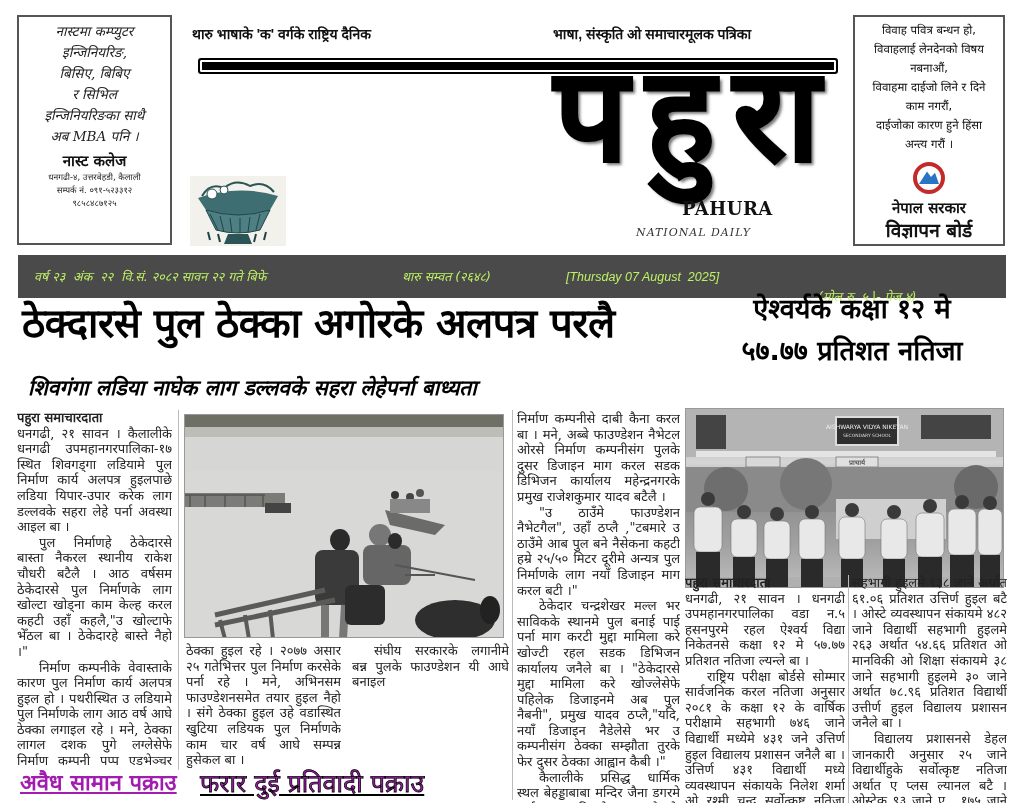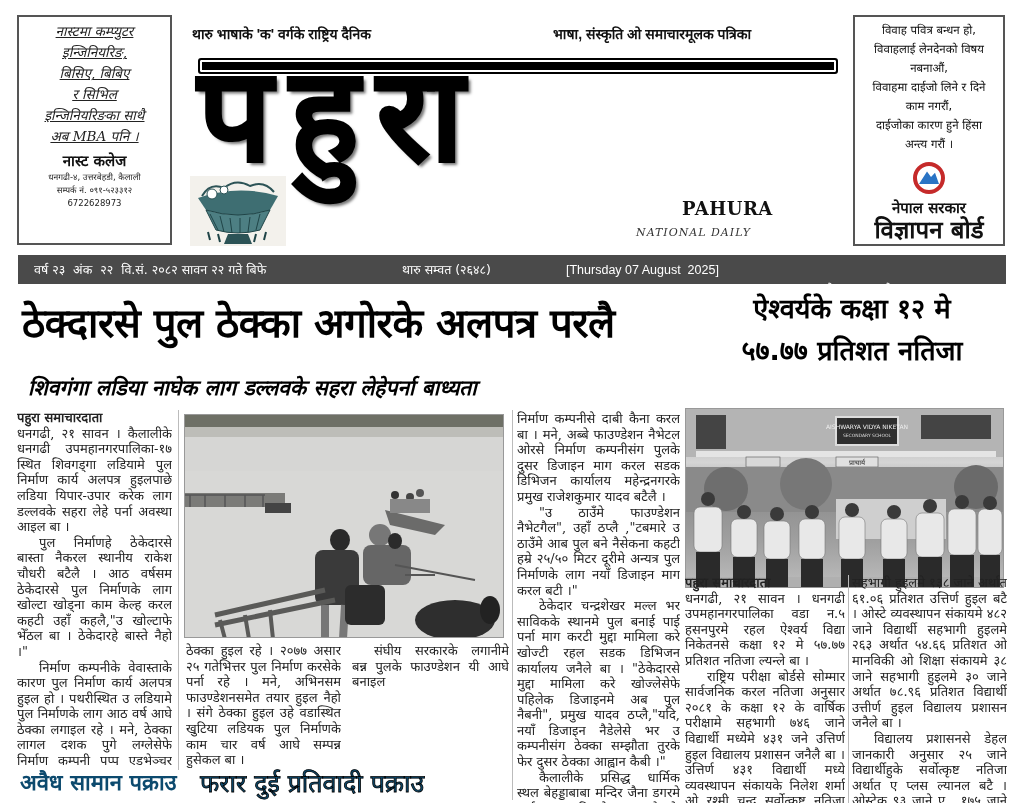--- a/index.html
+++ b/index.html
@@ -2,44 +2,44 @@
 <html><head>
 <meta charset="utf-8">
 <style>
   * { box-sizing: border-box; margin: 0; padding: 0; }
   html, body { width: 1024px; height: 803px; overflow: hidden; background: #ffffff; }
   body { position: relative; font-family: "DejaVu Sans", sans-serif; color: #111; }
 
   
   .ad-box { position: absolute; border: 2px solid #555; background: #fff; text-align: center; }
   .ad-left { left: 17px; top: 15px; width: 155px; height: 230px; padding: 4px 4px; }
-  .ad-left .line { font-family: "DejaVu Serif", serif; font-style: italic; font-size: 13.5px; line-height: 21px; color: #222; text-decoration: underline; }
+  .ad-left .line { font-family: "DejaVu Serif", serif; font-style: italic; font-size: 13.5px; line-height: 21px; color: #222; }
   .ad-left .college { font-family: "DejaVu Sans", sans-serif; font-weight: bold; font-size: 15px; margin-top: 4px; line-height: 20px; }
   .ad-left .small { font-size: 8.5px; line-height: 13px; color: #222; }
   .ad-right { left: 853px; top: 15px; width: 152px; height: 231px; padding: 4px 6px; }
   .ad-right .line { font-size: 11.5px; line-height: 19px; color: #111; }
   .emblem { width: 40px; height: 36px; margin: 6px auto 2px; position: relative; }
   .emblem .ring { position: absolute; left: 4px; top: 2px; width: 32px; height: 32px; border-radius: 50%; border: 4px solid #c52a2a; background: #fff; }
   .emblem .mtn { position: absolute; left: 10px; top: 10px; width: 20px; height: 14px; background: #2a74c5; clip-path: polygon(0 100%, 40% 10%, 60% 50%, 80% 20%, 100% 100%); }
   .ad-right .gov { font-weight: bold; font-size: 15px; line-height: 20px; }
-  .ad-right .board { font-weight: bold; font-size: 24px; line-height: 24px; }
+  .ad-right .board { font-weight: bold; font-size: 19px; line-height: 24px; }
 
   
   .tagline { position: absolute; top: 24px; font-size: 14px; font-weight: bold; font-family: "Liberation Sans", sans-serif; }
   .tag-left { left: 192px; }
   .tag-right { left: 553px; }
   .logo { position: absolute; left: 198px; top: 58px; width: 640px; height: 115px; }
-  .logo-text { position: absolute; left: 0; top: -18px; width: 640px; text-align: left; font-family: "DejaVu Sans", sans-serif; font-weight: bold; font-size: 130px; line-height: 150px; letter-spacing: 18px; color: #000; -webkit-text-stroke: 2px #000; text-shadow: 0 0 0 #fff, 3px 3px 3px #777; }
+  .logo-text { position: absolute; left: 0; top: -18px; width: 640px; text-align: right; font-family: "DejaVu Sans", sans-serif; font-weight: bold; font-size: 130px; line-height: 150px; letter-spacing: 18px; color: #000; -webkit-text-stroke: 2px #000; text-shadow: 0 0 0 #fff, 3px 3px 3px #777; }
   .logo-bar { position: absolute; left: 0; top: 0; width: 640px; height: 16px; background: #000; border: 2px solid #000; box-shadow: inset 0 0 0 2px #fff, inset 0 0 0 4px #000; border-radius: 3px; }
   .basket { position: absolute; left: 190px; top: 176px; width: 96px; height: 70px; }
   .brand-en { position: absolute; left: 652px; top: 198px; font-family: "DejaVu Serif", serif; font-weight: bold; font-size: 18px; letter-spacing: 0.5px; margin-left: 30px; }
   .brand-sub { position: absolute; left: 636px; top: 226px; font-family: "DejaVu Serif", serif; font-style: italic; font-size: 11px; letter-spacing: 1px; color: #333; }
 
   
-  .datebar { position: absolute; left: 18px; top: 255px; width: 988px; height: 29px; background: #4a4a4a; color: #ffffff; font-size: 12.5px; display: flex; align-items: center; }
+  .datebar { position: absolute; left: 18px; top: 255px; width: 988px; height: 43px; background: #4a4a4a; color: #bef264; font-size: 12.5px; display: flex; align-items: center; font-style: italic; }
   .datebar span { position: absolute; white-space: pre; }
 
   
   .main-head { position: absolute; left: 22px; top: 293px; width: 650px; font-family: "DejaVu Sans", sans-serif; font-weight: bold; font-size: 40px; line-height: 60px; color: #000; letter-spacing: -0.5px; }
   .sub-head { position: absolute; left: 28px; top: 373px; width: 640px; font-family: "DejaVu Sans", sans-serif; font-weight: bold; font-style: italic; font-size: 21px; line-height: 30px; color: #000; }
   .right-head { position: absolute; left: 694px; top: 288px; width: 316px; text-align: center; font-family: "DejaVu Sans", sans-serif; font-size: 27px; line-height: 42px; color: #000; font-weight: bold; }
 
   
   .col { position: absolute; font-family: "DejaVu Serif", serif; font-size: 13px; line-height: 15.6px; color: #222; text-align: justify; }
   .col .by { font-weight: bold; }
@@ -51,38 +51,38 @@
   .col2b { left: 352px; top: 643px; width: 157px; height: 125px; overflow: hidden; }
   .col4a { left: 685px; top: 575px; width: 160px; height: 228px; overflow: hidden; }
   .col4b { left: 852px; top: 575px; width: 155px; height: 228px; overflow: hidden; }
 
   .rule-v { position: absolute; width: 1px; background: #bbb; }
 
   
   .photo1 { position: absolute; left: 184px; top: 414px; width: 320px; height: 224px; overflow: hidden; background: linear-gradient(#6d6f66 0%, #8a8b80 8%, #cfcfcf 12%, #b6b6b4 18%, #d9d9d7 30%, #dcdcdb 100%); border: 1px solid #999; }
   .photo2 { position: absolute; left: 685px; top: 408px; width: 319px; height: 180px; overflow: hidden; background: linear-gradient(#9a9a9a 0%, #d5d5d5 30%, #8e8e8e 50%, #a0a0a0 75%, #bdbdbd 100%); border: 1px solid #999; }
 
-  .bottom-head { position: absolute; font-family: "DejaVu Sans", sans-serif; font-weight: bold; color: #0c4a6e; }
+  .bottom-head { position: absolute; font-family: "DejaVu Sans", sans-serif; font-weight: bold; color: #a21caf; text-decoration: underline; }
   .bh-left { left: 20px; top: 768px; font-size: 22px; line-height: 30px; }
   .bh-mid { left: 200px; top: 768px; font-size: 25px; line-height: 32px; font-weight: normal; -webkit-text-stroke: 0.8px #000; }
 </style>
 </head>
 <body>
 
 <div class="ad-box ad-left">
   <div class="line">नास्टमा कम्प्युटर</div>
   <div class="line">इन्जिनियरिङ,</div>
   <div class="line">बिसिए, बिबिए</div>
   <div class="line">र सिभिल</div>
   <div class="line">इन्जिनियरिङका साथै</div>
   <div class="line">अब MBA पनि ।</div>
   <div class="college">नास्ट कलेज</div>
   <div class="small">धनगढी-४, उत्तरबेहडी, कैलाली</div>
   <div class="small">सम्पर्क नं. ०९१-५२३३१२</div>
-  <div class="small">6722628973</div>
+  <div class="small">९८५८४८७१२५</div>
 </div>
 
 <div class="ad-box ad-right">
   <div class="line">विवाह पवित्र बन्धन हो,</div>
   <div class="line">विवाहलाई लेनदेनको विषय</div>
   <div class="line">नबनाऔं,</div>
   <div class="line">विवाहमा दाईजो लिने र दिने</div>
   <div class="line">काम नगरौं,</div>
   <div class="line">दाईजोका कारण हुने हिंसा</div>
   <div class="line">अन्त्य गरौं ।</div>

